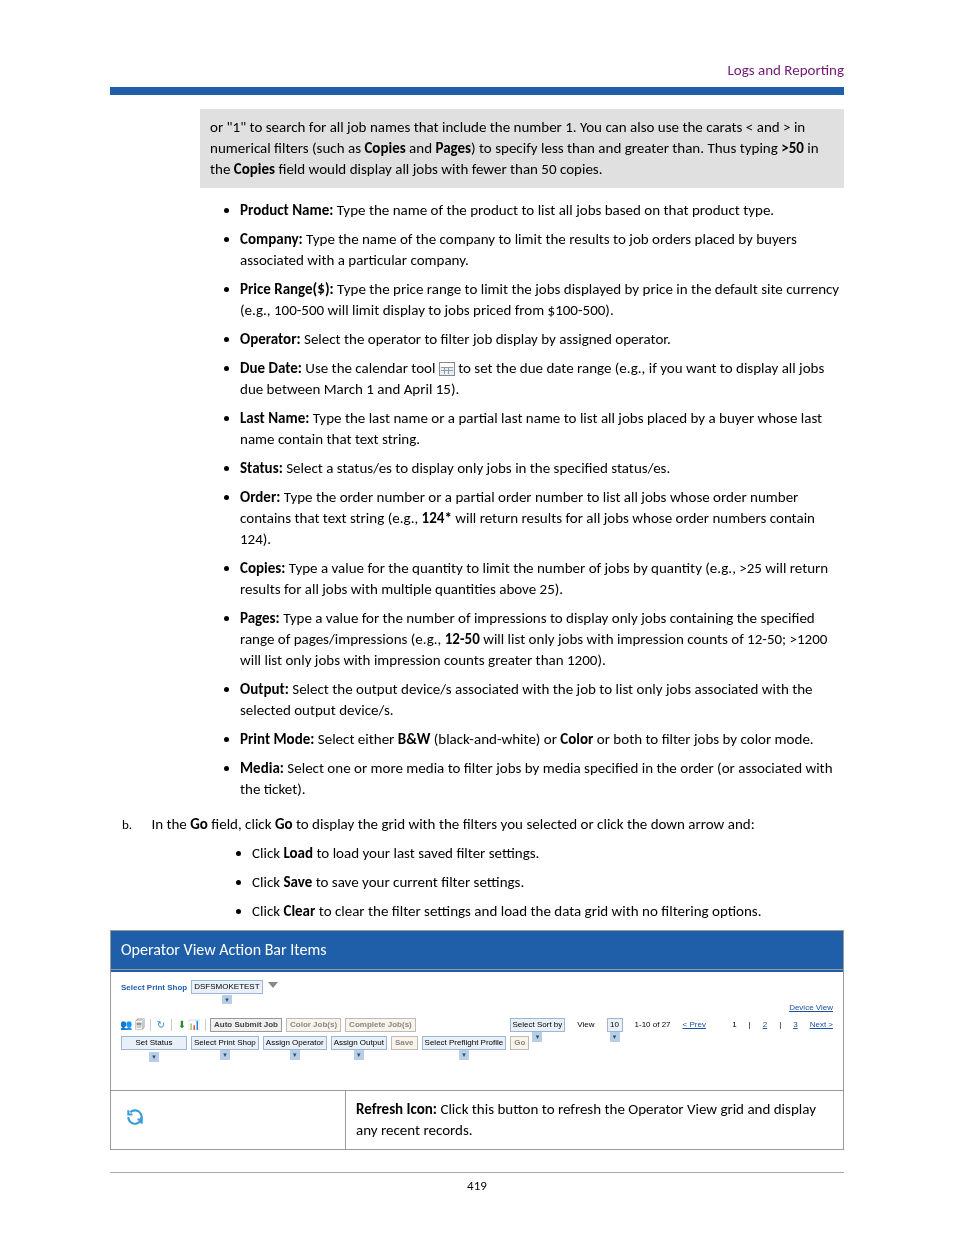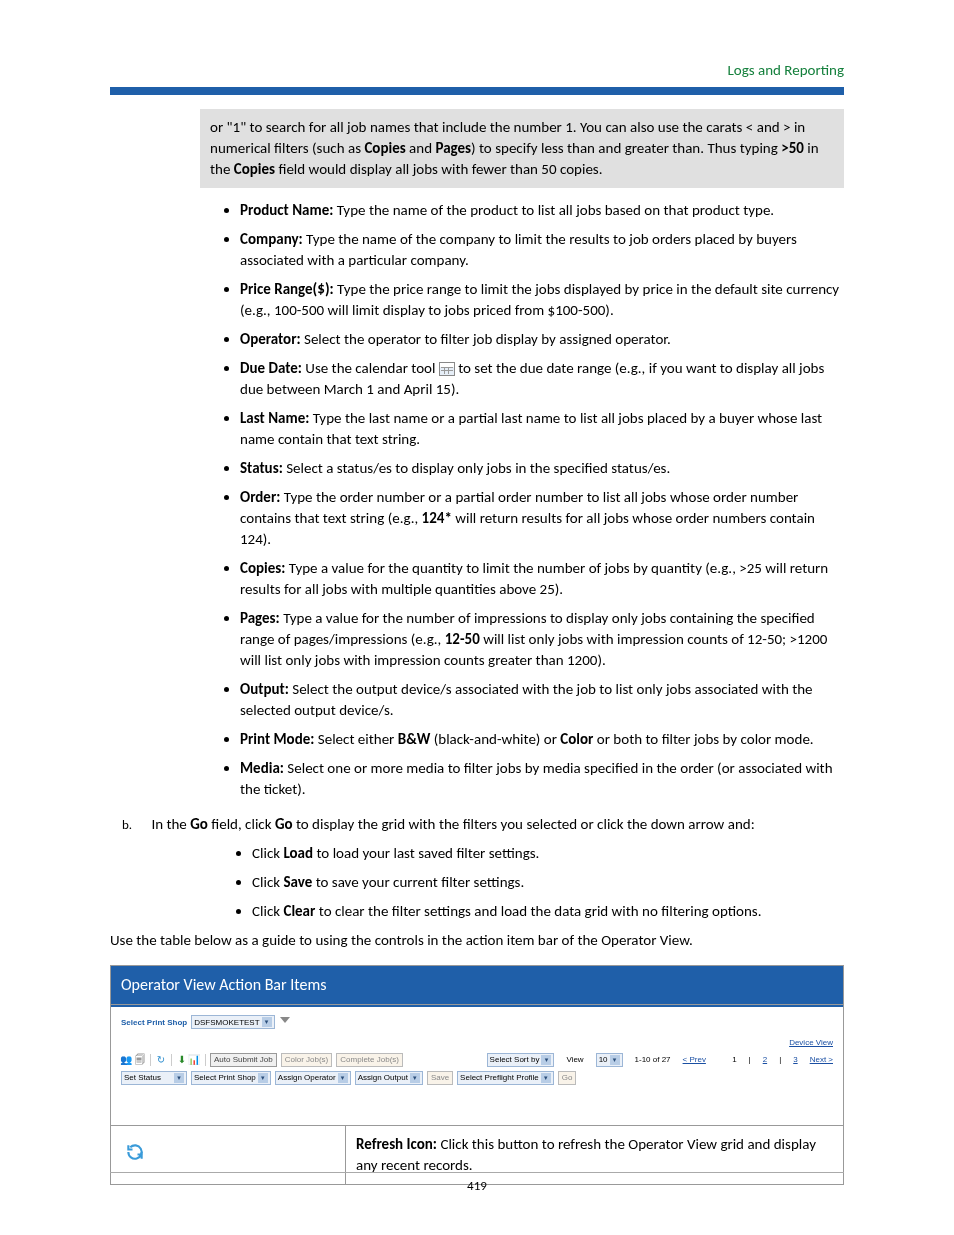--- a/index.html
+++ b/index.html
@@ -12,21 +12,21 @@
   }
   .page {
     width: 954px;
     min-height: 1235px;
     box-sizing: border-box;
     padding: 60px 110px 40px 110px;
     position: relative;
   }
   .header-label {
     text-align: right;
-    color: #15803d;
+    color: #701a75;
     font-size: 15px;
     margin-bottom: 6px;
   }
   .blue-rule {
     height: 8px;
     background: #1f5fa9;
     margin-bottom: 14px;
   }
   .note-box {
     background: #e0e0e0;
@@ -140,39 +140,41 @@
   }
   .mk-label { color: #1f5fa9; font-weight: 700; }
   .mk-dropdown {
     display: inline-flex;
     align-items: center;
     background: #eaf0f8;
     border: 1px solid #9cb6d6;
     padding: 0 2px;
     height: 12px;
     gap: 2px;
+    flex-direction: column;
   }
   .mk-dropdown .arrow {
     width: 10px;
     height: 10px;
     background: #b8cde6;
     display: flex;
     align-items: center;
     justify-content: center;
     font-size: 7px;
     color: #2a4d7a;
   }
   .mk-btn {
     display: inline-block;
     border: 1px solid #bbb;
     background: #f9f3e9;
     color: #888;
     padding: 0 3px;
     height: 12px;
     line-height: 12px;
+    font-weight: bold;
   }
   .mk-btn.active {
     color: #444;
     background: #f0f0f0;
     border: 1px solid #999;
   }
   .mk-icon {
     width: 12px;
     height: 12px;
     display: inline-flex;
@@ -283,21 +285,20 @@
     <span class="step-letter">b.</span>
     <span>In the </span><strong>Go</strong><span> field, click </span><strong>Go</strong><span> to display the grid with the filters you selected or click the down arrow and:</span>
   </div>
 
   <ul class="inner-bullets">
     <li><span>Click </span><strong>Load</strong><span> to load your last saved filter settings.</span></li>
     <li><span>Click </span><strong>Save</strong><span> to save your current filter settings.</span></li>
     <li><span>Click </span><strong>Clear</strong><span> to clear the filter settings and load the data grid with no filtering options.</span></li>
   </ul>
 
-  <div class="section-intro">Use the table below as a guide to using the controls in the action item bar of the Operator View.</div>
 
   <table class="outer-table">
     <tbody>
         <tr>
       <th colspan="2">Operator View Action Bar Items</th>
     </tr>
     <tr>
       <td colspan="2" class="screenshot-cell">
         <div class="mock-ui">
           <div class="mock-row1">

